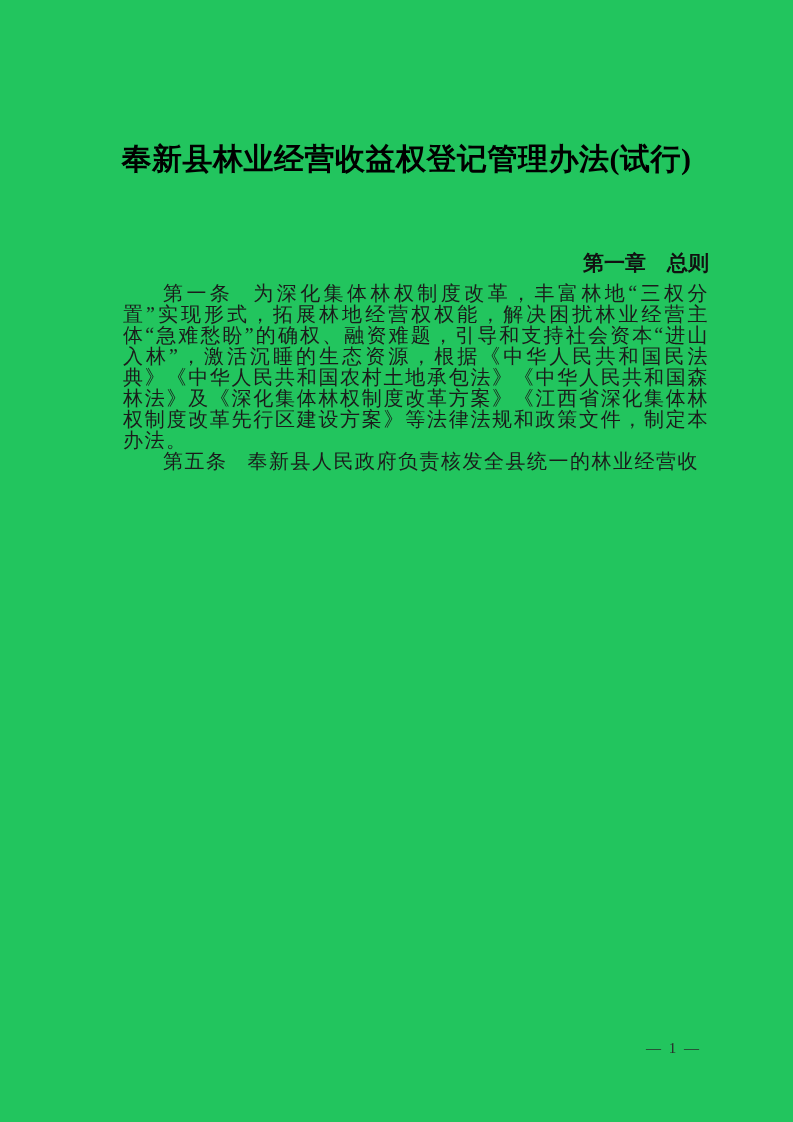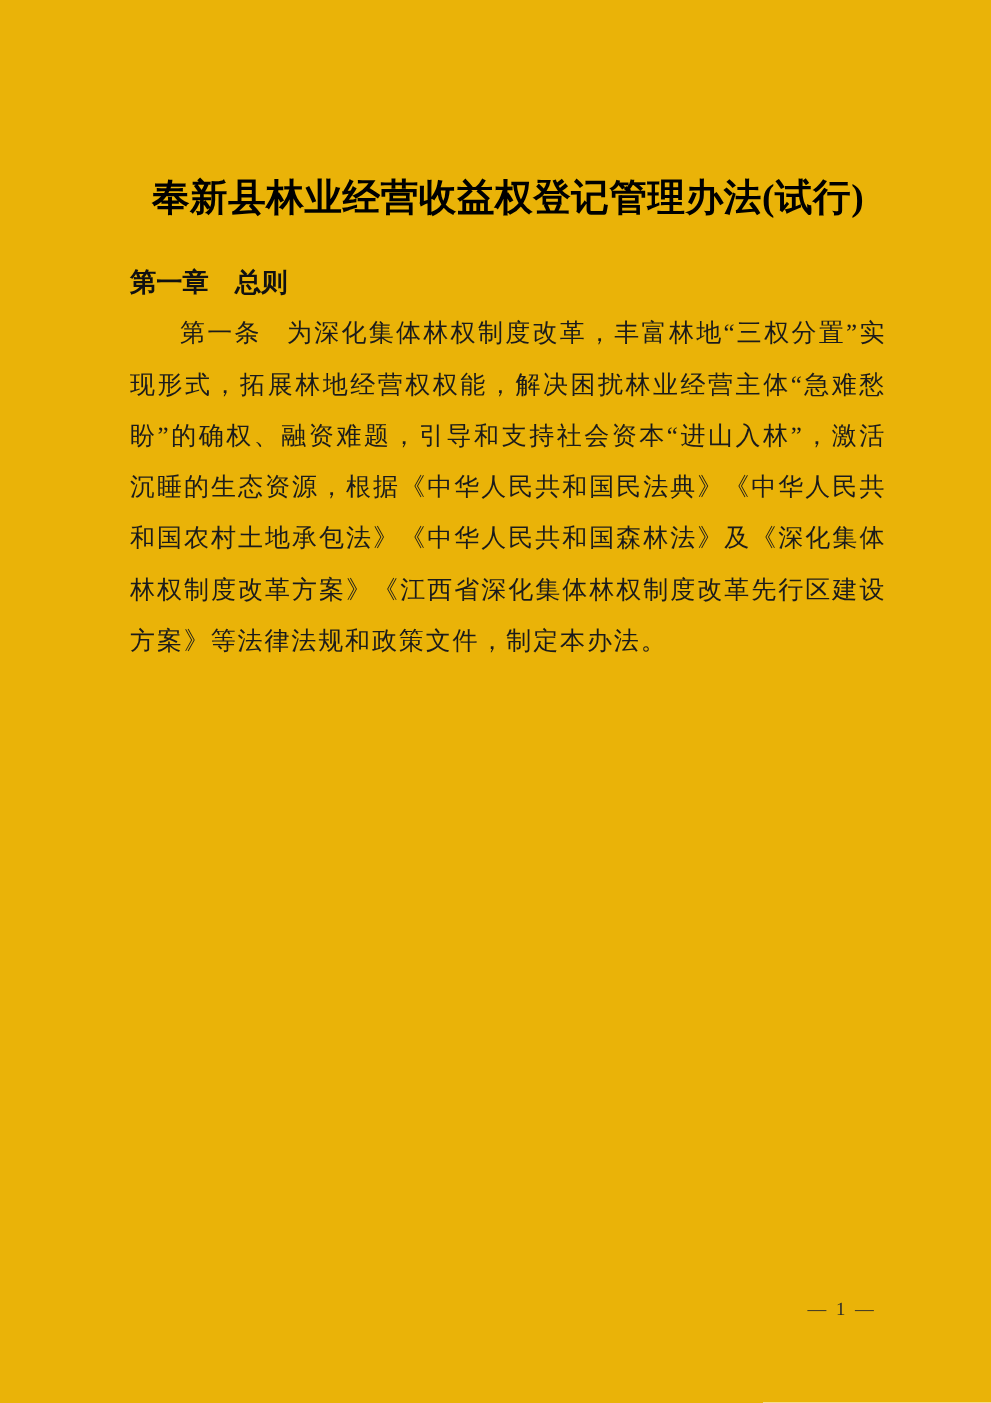--- a/index.html
+++ b/index.html
@@ -5,56 +5,57 @@
   html, body {
     margin: 0;
     padding: 0;
     background: #ffffff;
   }
   .page {
     position: relative;
     width: 793px;
     height: 1122px;
     margin: 0;
-    background: #eab308;
+    background: #22c55e;
     box-sizing: border-box;
     padding: 140px 84px 0 104px;
     overflow: hidden;
     color: #1b1b1b;
     font-family: "Liberation Serif", "DejaVu Serif", serif;
   }
   .doc-title {
     margin: 0;
     font-size: 30px;
     line-height: 38px;
     font-weight: 700;
     text-align: center;
     letter-spacing: 0.5px;
     color: #000000;
     white-space: nowrap;
   }
   .chapter-heading {
-    margin-top: 36px;
-    text-align: left;
+    margin-top: 72px;
+    text-align: right;
     font-size: 21px;
     line-height: 26px;
     font-weight: 700;
     font-family: "Liberation Sans", "DejaVu Sans", sans-serif;
     color: #111111;
   }
   .chapter-heading .chapter-title {
     margin-left: 1em;
   }
   .doc-body {
     margin-top: 7px;
     font-size: 20px;
-    line-height: 41px;
+    line-height: 21px;
     letter-spacing: 1.5px;
     text-align: justify;
     text-justify: inter-character;
+    margin-left: 19px;
   }
   .doc-body p {
     margin: 0;
     text-indent: 2em;
   }
   .art-label {
     margin-right: 1em;
   }
   .page-number {
     position: absolute;
@@ -75,17 +76,20 @@
   <h1 class="doc-title">奉新县林业经营收益权登记管理办法(试行)</h1>
 
   <div class="chapter-heading">
     <span class="chapter-label">第一章</span><span class="chapter-title">总则</span>
   </div>
 
   <div class="doc-body">
     <p>
       <span class="art-label">第一条</span><span>为深化集体林权制度改革，丰富林地“三权分置”实现形式，拓展林地经营权权能，解决困扰林业经营主体“急难愁盼”的确权、融资难题，引导和支持社会资本“进山入林”，激活沉睡的生态资源，根据《中华人民共和国民法典》《中华人民共和国农村土地承包法》《中华人民共和国森林法》及《深化集体林权制度改革方案》《江西省深化集体林权制度改革先行区建设方案》等法律法规和政策文件，制定本办法。</span>
     </p>
+    <p>
+      <span class="art-label">第五条</span><span>奉新县人民政府负责核发全县统一的林业经营收</span>
+    </p>
   </div>
 
   <div class="page-number">— 1 —</div>
 
 </div>
 
 </body></html>

